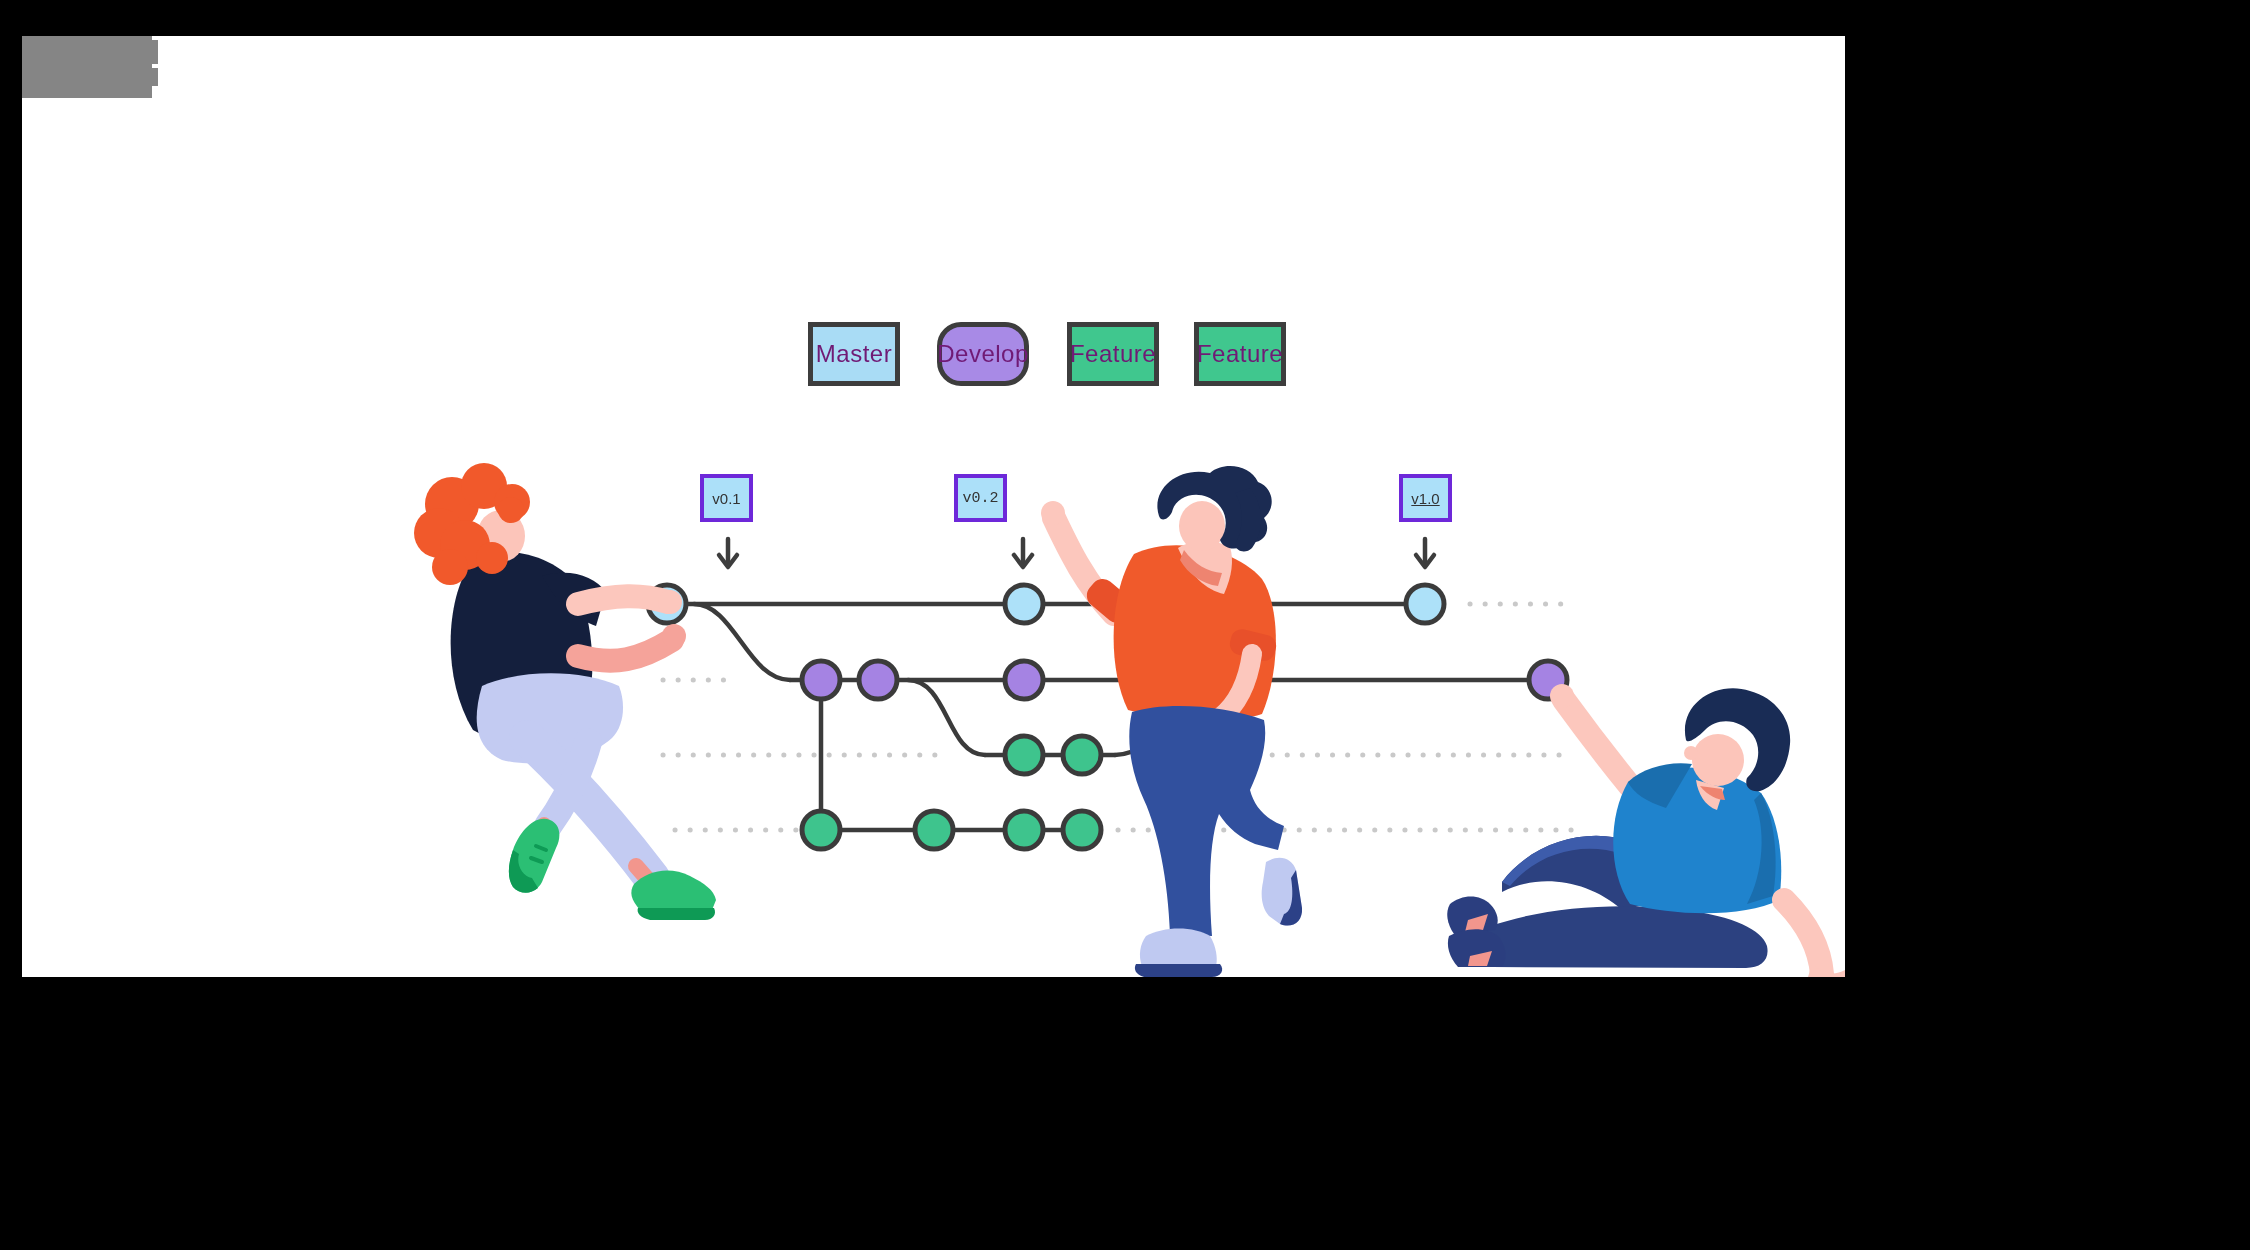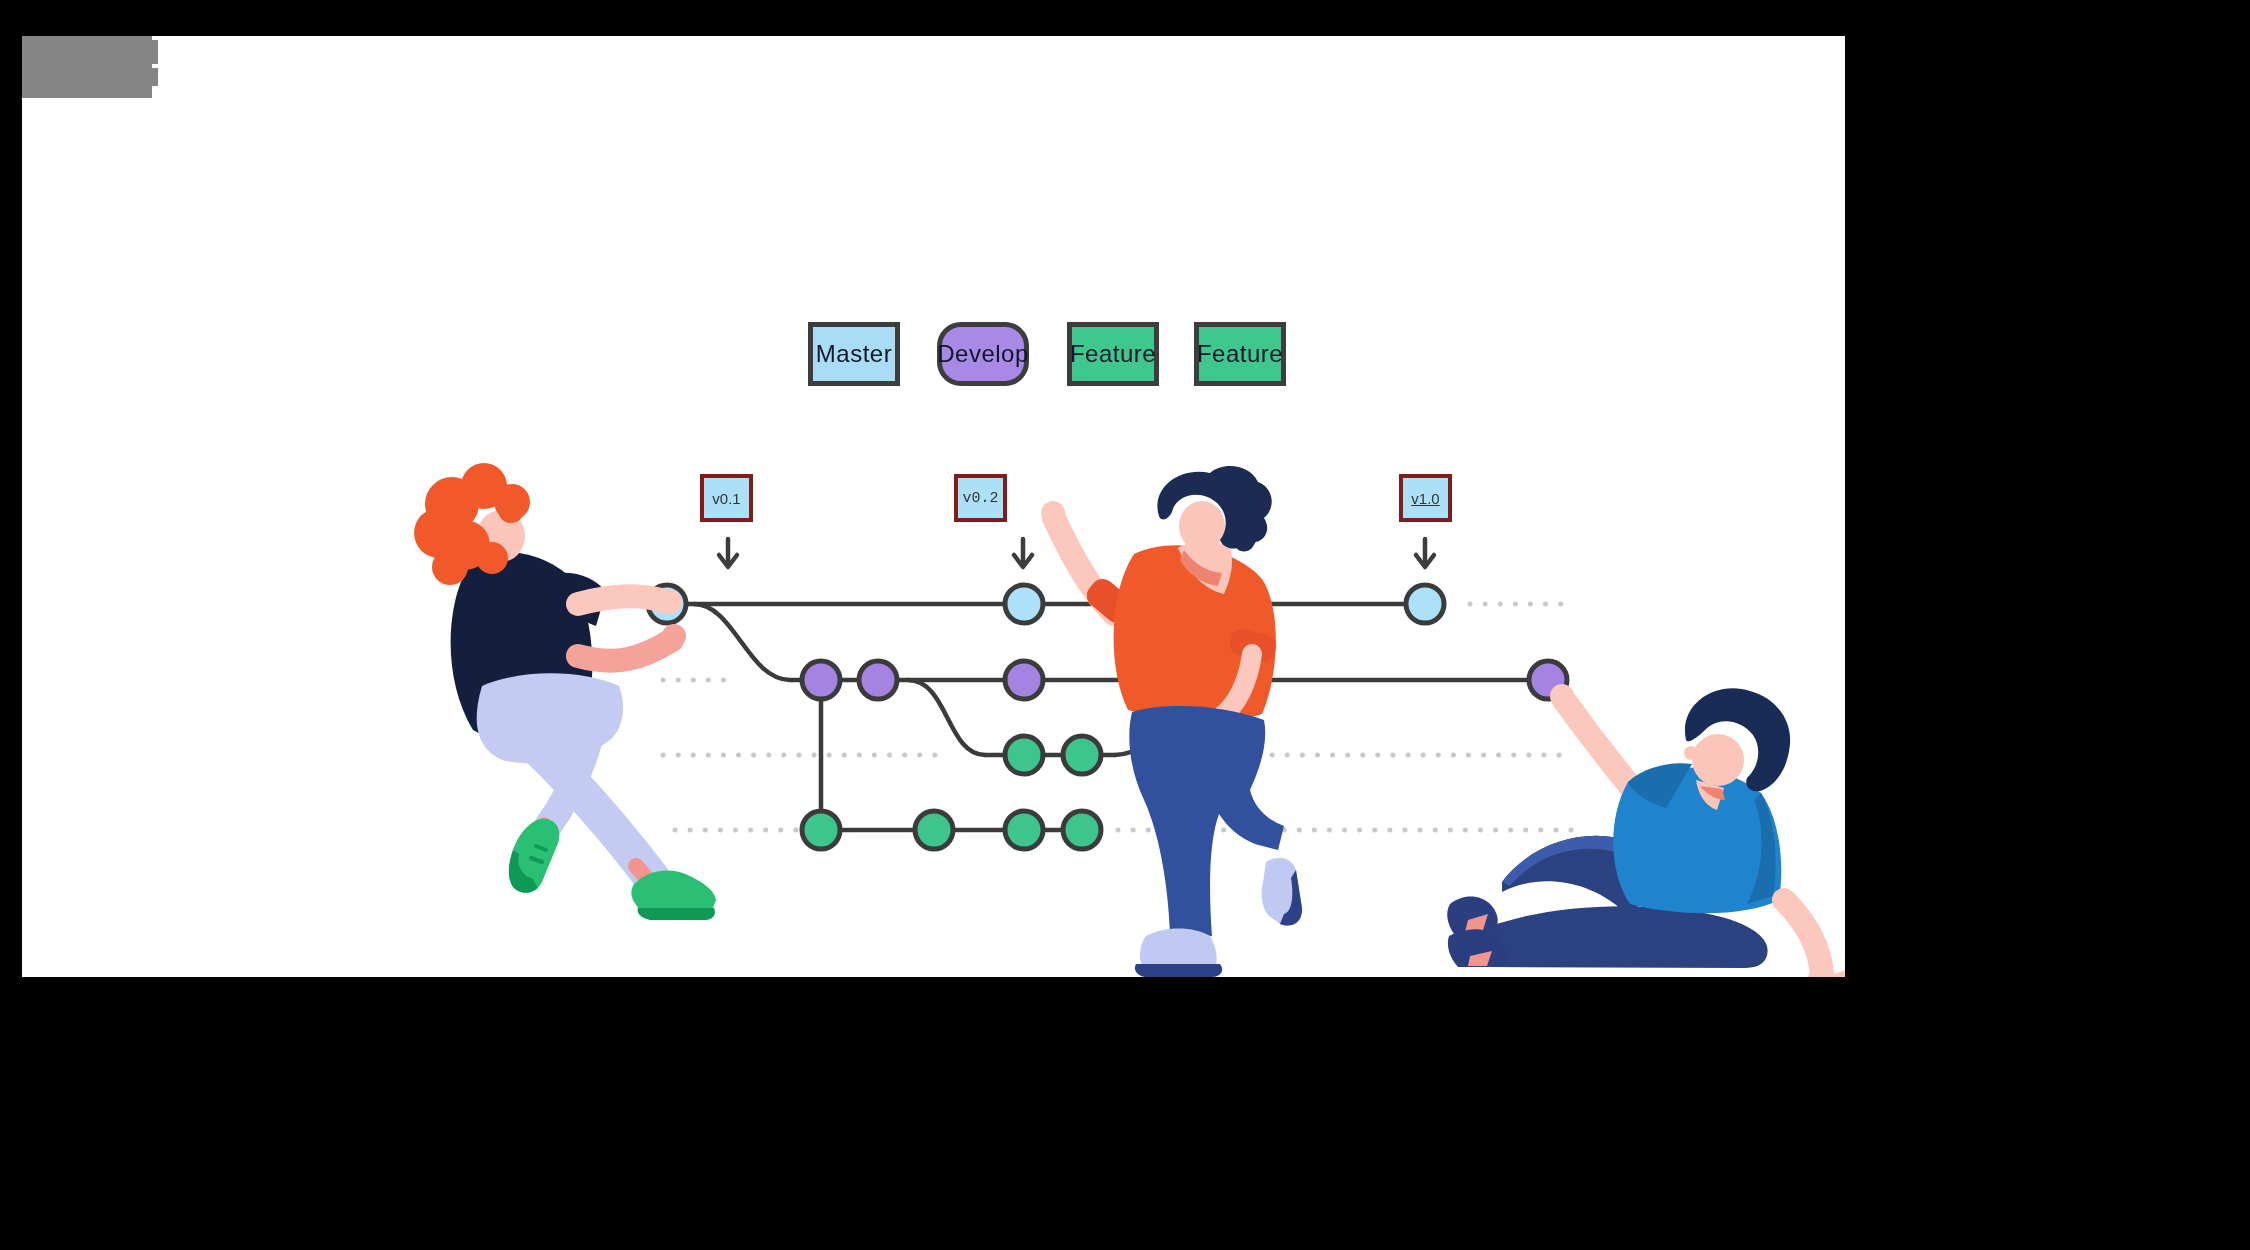--- a/index.html
+++ b/index.html
@@ -24,31 +24,31 @@
   }
   .logo-frag{position:absolute;background:#858585;width:6px;}
   .frag1{left:130px;top:4px;height:24px;}
   .frag2{left:130px;top:32px;height:18px;}
   .legend-box{
     position:absolute;top:286px;
     width:92px;height:64px;
     box-sizing:border-box;
     border:5px solid #3d3d3d;
     display:flex;align-items:center;justify-content:center;
-    font-size:24px;color:#0f172a;letter-spacing:.5px;
+    font-size:24px;color:#701a75;letter-spacing:.5px;
   }
   .lb-0{left:786px;background:#a9dcf5;}
   .lb-1{left:915px;background:#a88ae6;border-radius:24px;}
   .lb-2{left:1045px;background:#40c78e;}
   .lb-3{left:1172px;background:#40c78e;}
   .tag{
     position:absolute;top:438px;
     width:53px;height:48px;
     box-sizing:border-box;
-    border:4px solid #7f1d1d;
+    border:4px solid #6d28d9;
     background:#ace0f9;
     display:flex;align-items:center;justify-content:center;
     font-size:15px;color:#333;
   }
   .tag-0{left:678px;}
   .tag-1{left:932px;font-family:Liberation Mono, monospace;}
   .tag-2{left:1377px;text-decoration:underline;}
 </style>
 </head>
 <body>

